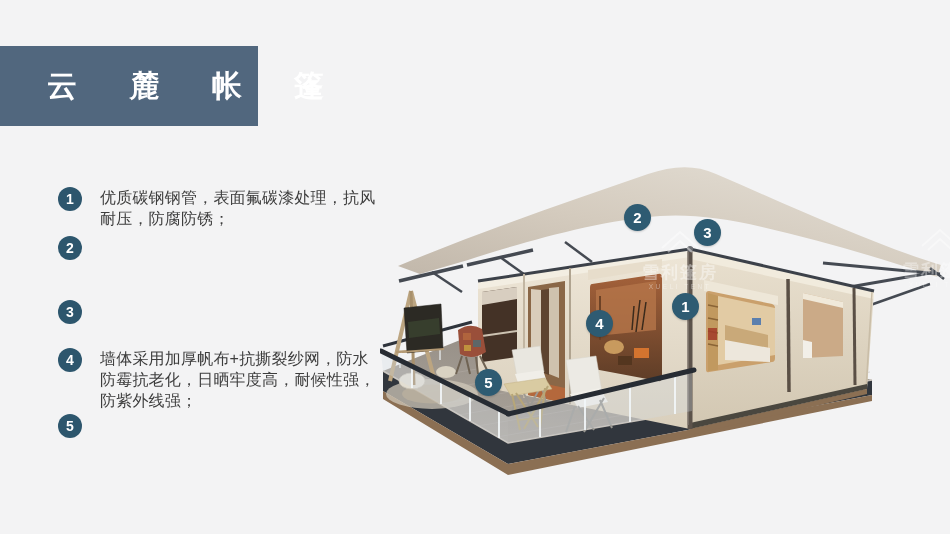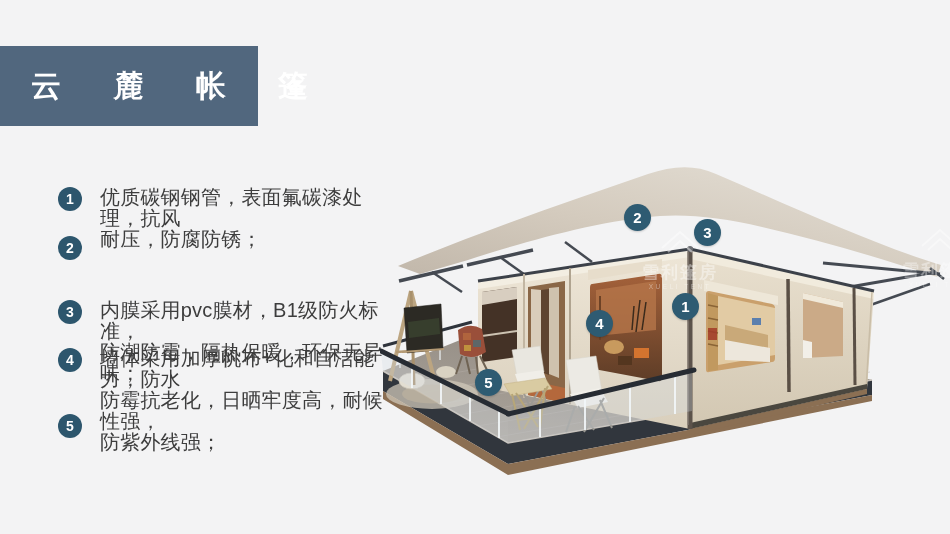--- a/index.html
+++ b/index.html
@@ -7,34 +7,34 @@
     position:relative;width:950px;height:534px;overflow:hidden;
     background:#f3f3f4;
     font-family:"Liberation Sans","DejaVu Sans",sans-serif;
   }
   
   .title-band{
     position:absolute;left:0;top:46px;width:258px;height:80px;
     background:#51677e;display:flex;align-items:center;
   }
   .title-band h1{
-    margin:0;padding-left:31px;color:#ffffff;font-size:30px;font-weight:700;
+    margin:16px;padding-left:31px;color:#ffffff;font-size:30px;font-weight:700;
     letter-spacing:22px;white-space:nowrap;
   }
   
   .feature{
     position:absolute;left:58px;display:flex;align-items:flex-start;
   }
   .badge{
     flex:0 0 auto;width:24px;height:24px;border-radius:50%;
     background:#2d566d;color:#ffffff;font-size:14px;font-weight:700;
     display:flex;align-items:center;justify-content:center;margin-top:0px;
   }
   .feature-text{
-    margin:0 0 0 18px;width:300px;color:#3d3d3d;font-size:20px;line-height:21px;
+    margin:0 0 0 18px;width:300px;color:#3d3d3d;font-size:16px;line-height:21px;
     white-space:pre-line;letter-spacing:0.2px;
   }
   
   .scene{position:absolute;left:380px;top:150px;width:570px;height:340px;}
   .scene svg{position:absolute;left:0;top:0;}
   .callout{
     position:absolute;width:27px;height:27px;border-radius:50%;
     background:#2e5b72;color:#ffffff;font-size:15px;font-weight:700;
     display:flex;align-items:center;justify-content:center;
     box-shadow:0 1px 2px rgba(0,0,0,0.18);
@@ -53,26 +53,24 @@
     <div class="feature" style="top:187px">
       <span class="badge">1</span>
       <p class="feature-text">优质碳钢钢管，表面氟碳漆处理，抗风
 耐压，防腐防锈；</p>
     </div>
     <div class="feature" style="top:236px">
       <span class="badge">2</span>
     </div>
     <div class="feature" style="top:300px">
       <span class="badge">3</span>
-      <p class="feature-text">内膜采用pvc膜材，B1级防火标准，
-防潮防霉，隔热保暖，环保无异味；</p>
     </div>
     <div class="feature" style="top:348px">
       <span class="badge">4</span>
-      <p class="feature-text">墙体采用加厚帆布+化和自洁能力，防水
+      <p class="feature-text">墙体采用加厚帆布+抗撕裂纱网，防水
 防霉抗老化，日晒牢度高，耐候性强，
 防紫外线强；</p>
     </div>
     <div class="feature" style="top:414px">
       <span class="badge">5</span>
     </div>
   </div>
 
   <div class="scene">
     <svg width="570" height="340" viewBox="380 150 570 340">

